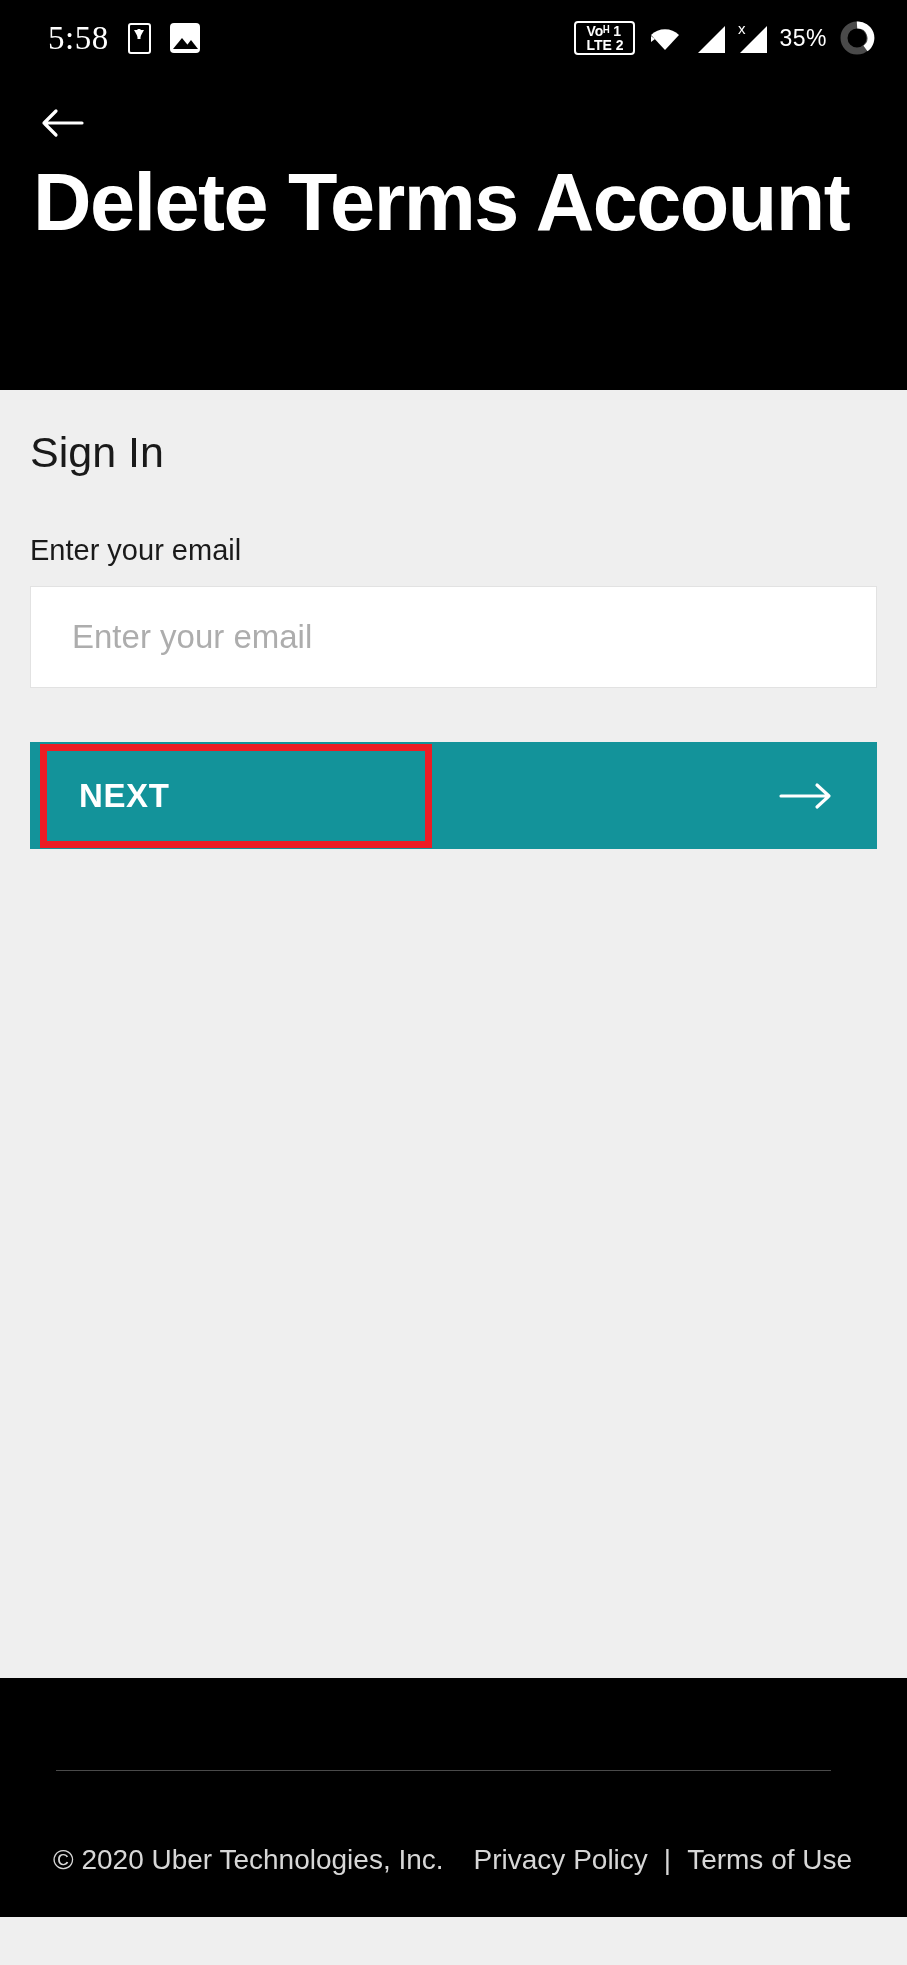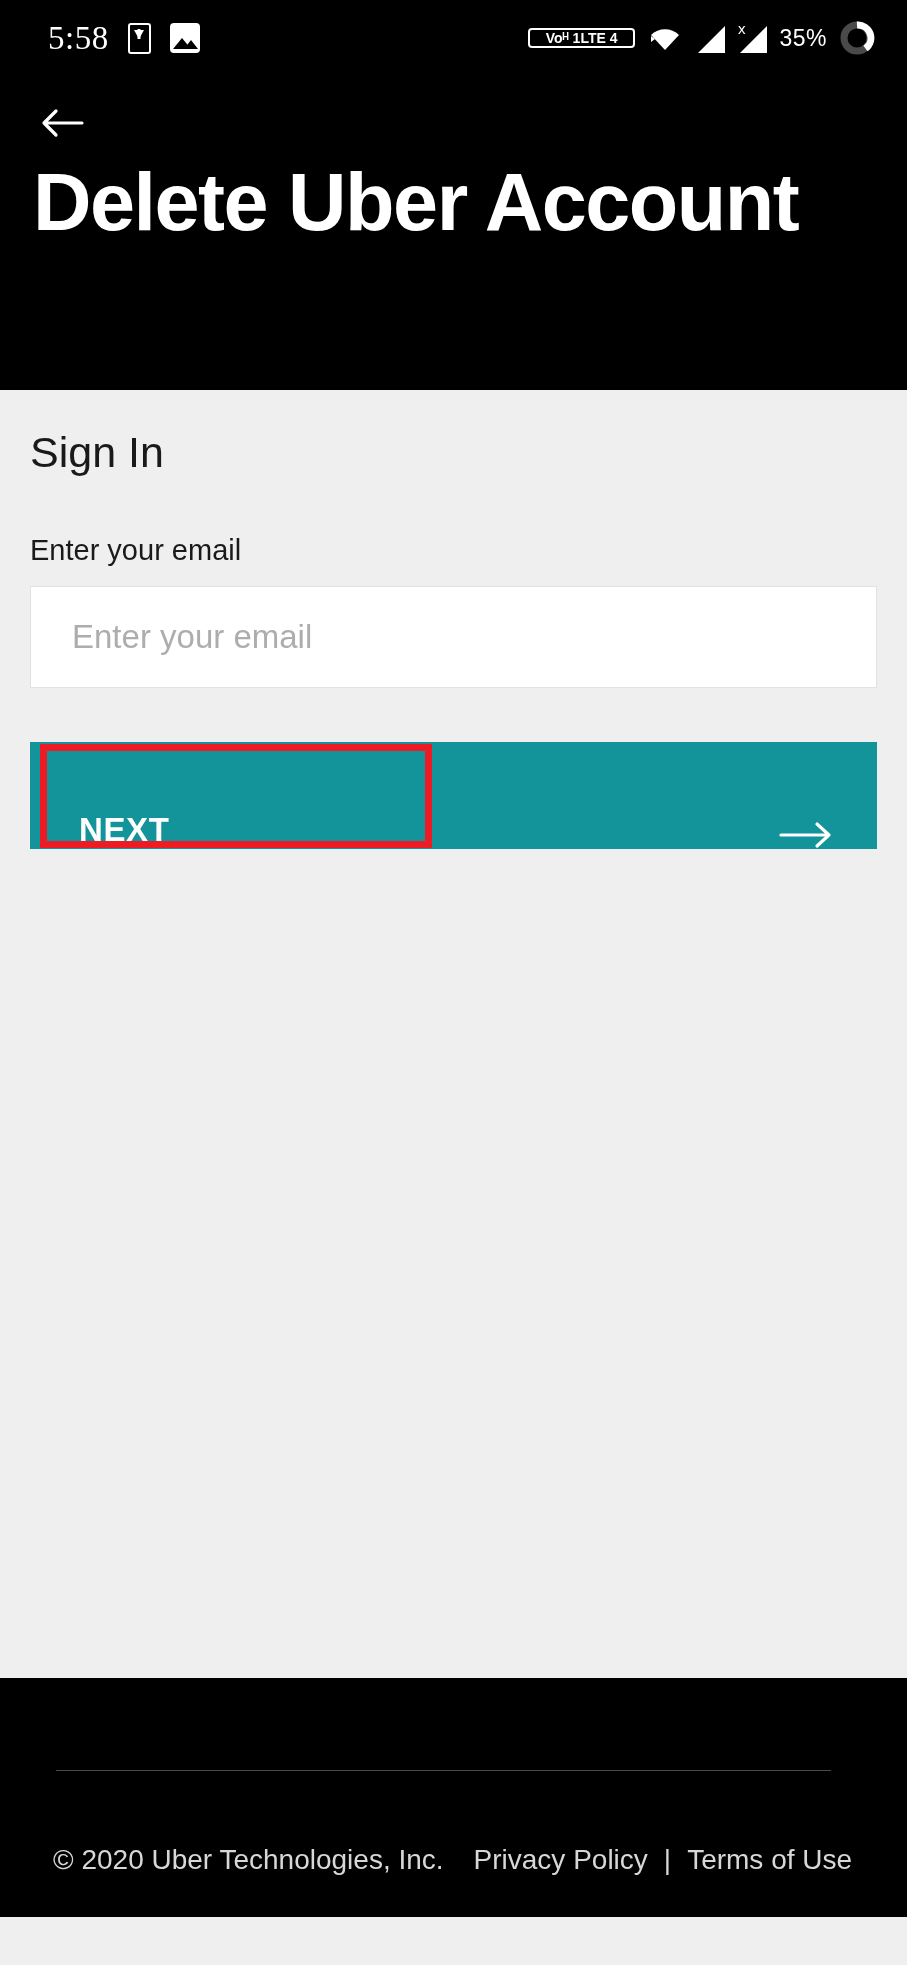--- a/index.html
+++ b/index.html
@@ -41,22 +41,22 @@
   }
   .ic-image::before {
     content:""; position:absolute; bottom:4px; right:2px;
     width:0; height:0;
     border-left:7px solid transparent; border-right:7px solid transparent;
     border-bottom:9px solid #000;
   }
 
   .ic-volte {
     border:2.5px solid #fff; border-radius:4px;
-    padding:1px 16px; line-height:1;
-    display:flex; flex-direction:row; justify-content:center;
+    padding:1px 10px; line-height:1;
+    display:flex; flex-direction:column; justify-content:center;
     font-size:14px; font-weight:700; letter-spacing:0;
   }
   .ic-volte span { display:block; white-space:nowrap; }
 
   .ic-wifi { position:relative; width:36px; height:28px; display:flex; align-items:flex-end; }
   .ic-wifi svg { display:block; }
 
   .ic-sig { position:relative; width:30px; height:30px; }
   .ic-sig i {
     position:absolute; right:0; bottom:0;
@@ -106,21 +106,21 @@
     font-size:33px; color:#222;
     padding:0 41px;
     outline:none;
   }
   .email-input::placeholder { color:#adadad; }
 
   .next-btn {
     position:absolute; left:30px; top:352px;
     width:847px; height:107px;
     background:#13939a; border:none;
-    display:flex; align-items:flex-end;
+    display:flex; align-items:center;
     padding:0 44px 0 49px;
     cursor:pointer;
   }
   .next-label {
     color:#fff; font-size:33px; font-weight:700; letter-spacing:.6px;
   }
   .next-arrow { margin-left:auto; display:flex; align-items:center; }
 
   .highlight-box {
     position:absolute; left:40px; top:744px;
@@ -154,21 +154,21 @@
 
   <div class="statusbar">
     <div class="sb-left">
       <span class="sb-clock">5:58</span>
       <span class="ic-download"></span>
       <span class="ic-image"></span>
     </div>
     <div class="sb-right">
       <span class="ic-volte">
         <span>Voᴴ 1</span>
-        <span>LTE 4</span>
+        <span>LTE 2</span>
       </span>
       <span class="ic-wifi">
         <svg width="36" height="28" viewBox="0 0 36 28">
           <path d="M18 26 L4 11 A20 20 0 0 1 32 11 Z" fill="#fff"></path>
           <path d="M4 12 L8 15 L4 18 Z" fill="#fff"></path>
         </svg>
       </span>
       <span class="ic-sig">
           <i></i>
         </span>
@@ -185,21 +185,21 @@
       </span>
     </div>
   </div>
 
   <div class="header">
     <div class="back-arrow">
       <svg width="44" height="34" viewBox="0 0 44 34">
         <path d="M42 17 H4 M16 5 L4 17 L16 29" fill="none" stroke="#fff" stroke-width="3.2" stroke-linecap="round" stroke-linejoin="round"></path>
       </svg>
     </div>
-    <div class="page-title">Delete Uber Account</div>
+    <div class="page-title">Delete Terms Account</div>
   </div>
 
   <div class="body">
     <div class="signin-title">Sign In</div>
     <div class="field-label">Enter your email</div>
     <input class="email-input" type="text" placeholder="Enter your email" style="">
 
     <button class="next-btn">
       <span class="next-label">NEXT</span>
       <span class="next-arrow">

